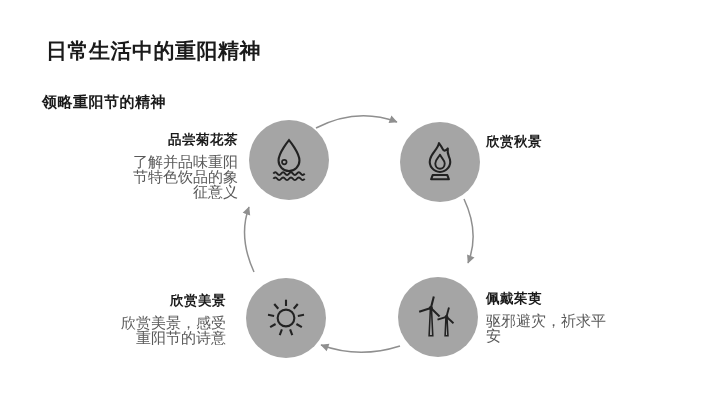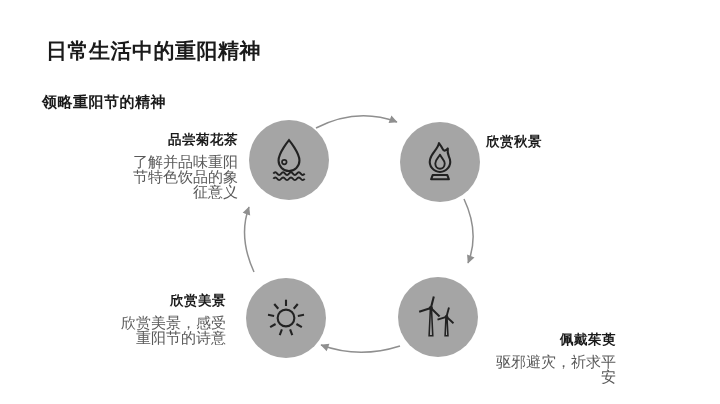--- a/index.html
+++ b/index.html
@@ -28,21 +28,21 @@
   }
   .c-tl{left:249px;top:120px;}
   .c-tr{left:400px;top:122px;}
   .c-br{left:398px;top:277px;}
   .c-bl{left:246px;top:278px;}
   .circle svg{display:block;}
   .icon-stroke{stroke:var(--icon-stroke,#222);fill:none;}
   .node-text{position:absolute;}
   .t-tl{left:120px;top:131px;width:118px;text-align:right;}
   .t-tr{left:486px;top:133px;width:118px;text-align:left;}
-  .t-br{left:486px;top:290px;width:130px;text-align:right;margin-top:41px;}
+  .t-br{left:486px;top:290px;width:130px;text-align:left;}
   .t-bl{left:108px;top:292px;width:118px;text-align:right;}
   .node-title{
     font-size:13.5px;font-weight:bold;color:var(--title-text,#1a1a1a);
     line-height:17px;margin:0 0 6px 0;letter-spacing:0.5px;
   }
   .node-desc{
     font-size:15px;color:var(--desc-text,#595959);
     line-height:15px;margin:0;
   }
 </style>

